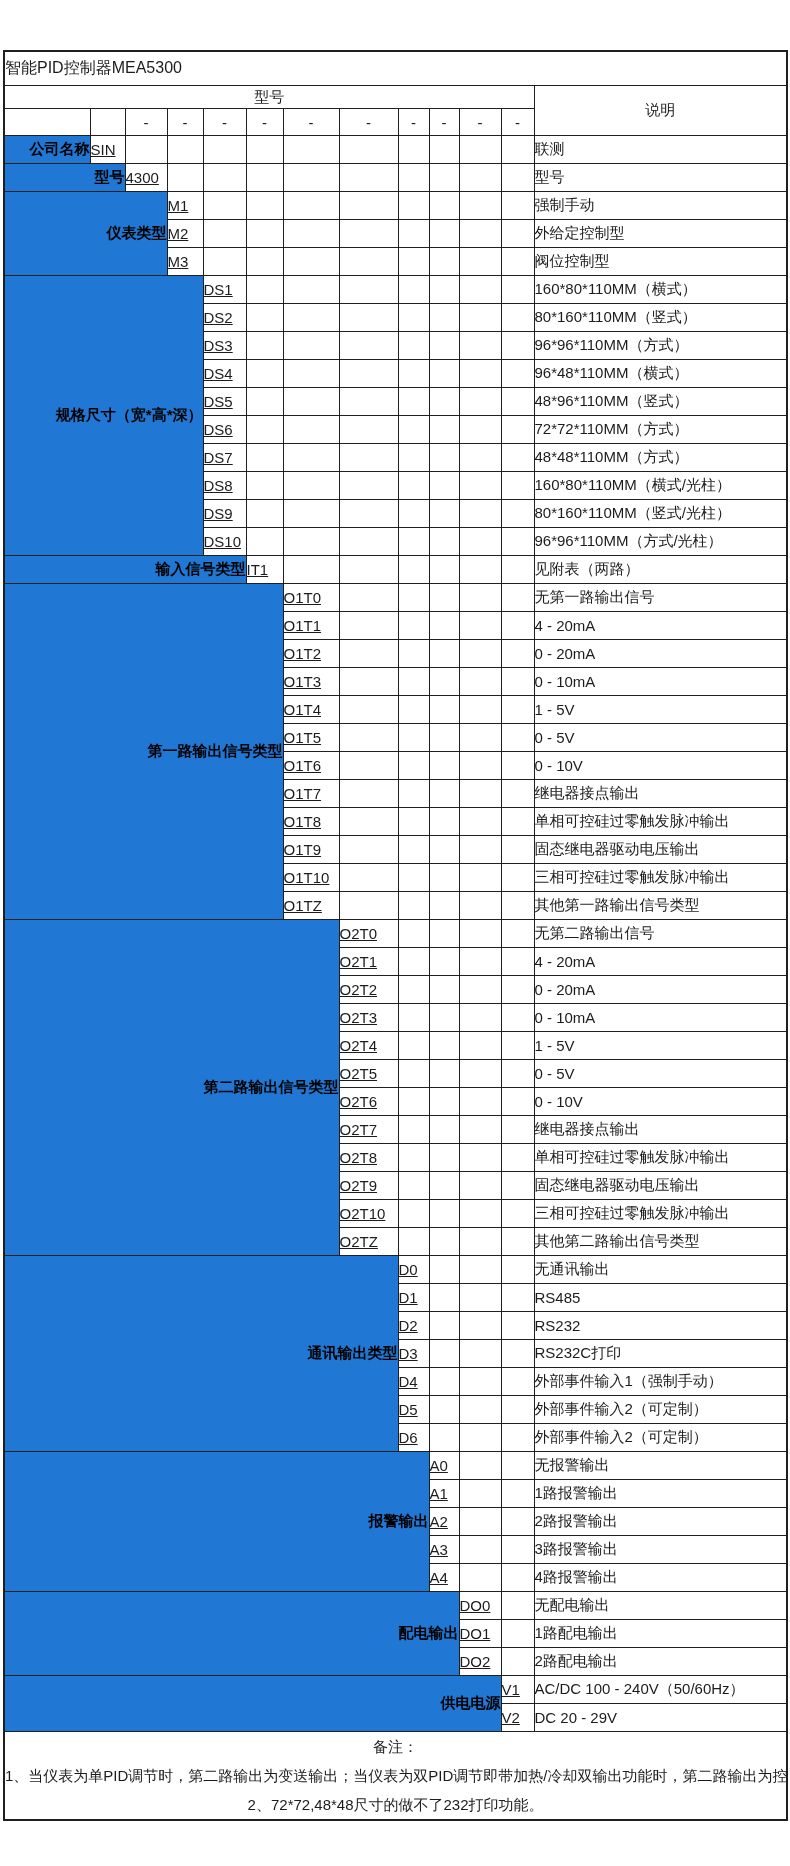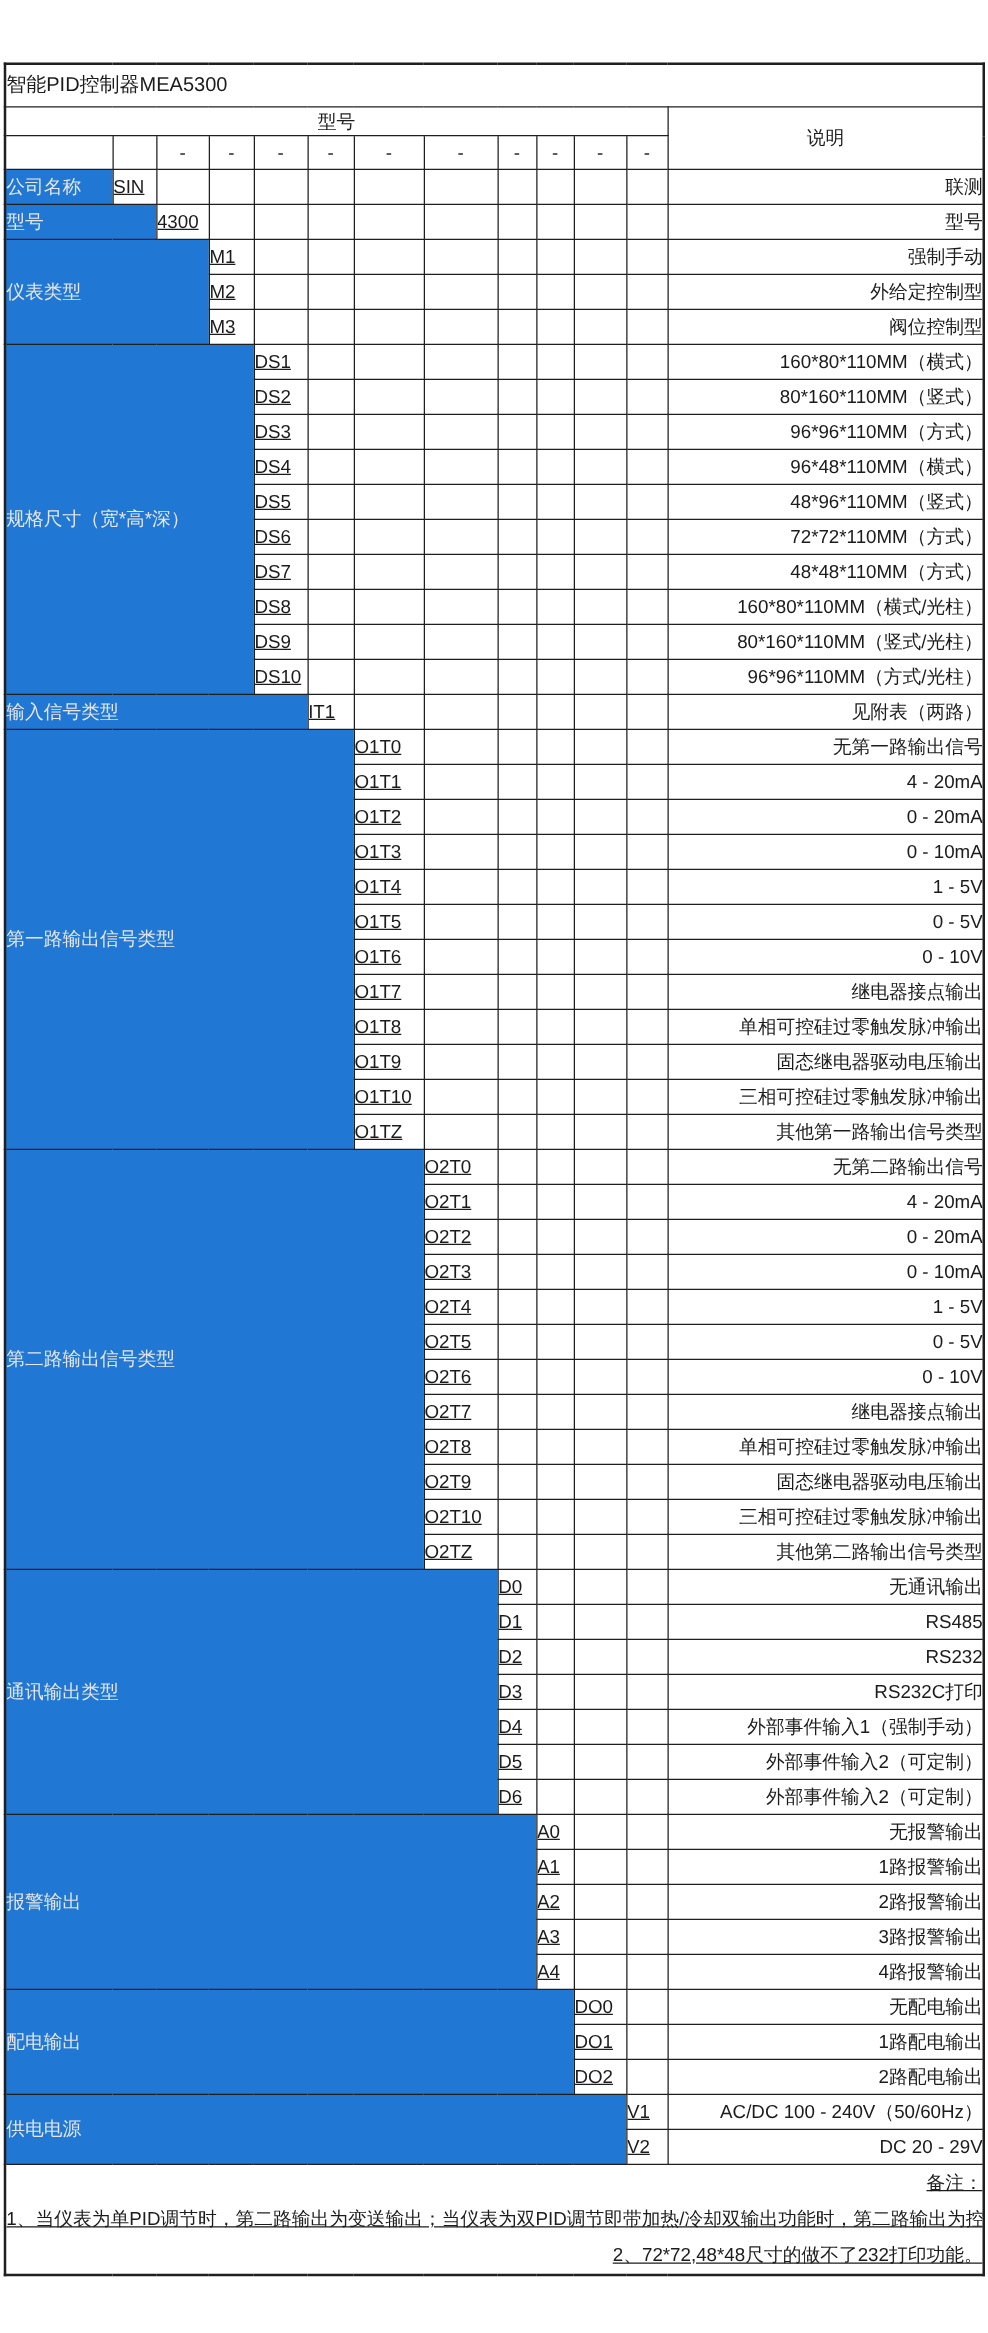--- a/index.html
+++ b/index.html
@@ -26,34 +26,34 @@
     overflow:hidden;
     white-space:nowrap;
     vertical-align:middle;
   }
   tr.title-row td{height:33px;font-size:16px;text-align:left;font-weight:400;}
   tr.model-row td{height:22px;text-align:center;}
   tr.dash-row td{height:26px;text-align:center;}
   td.desc-header{text-align:center;font-size:15px;font-family:Liberation Mono, monospace;}
   td.blue{
     background:var(--accent,#2078d4);
-    color:#e5e5e5;
-    text-align:left;
+    color:#000000;
+    text-align:right;
+    font-weight:bold;
   }
   td.code{text-align:left;padding-left:6px;text-decoration:underline;}
-  td.desc{text-align:right;}
+  td.desc{text-align:left;}
   td.notes-cell{
     height:auto;
     padding:4px 9px 8px 9px;
-    text-align:right;
+    text-align:center;
     white-space:normal;
     font-size:15.5px;
     line-height:29px;
     vertical-align:top;
-    text-decoration:underline;
   }
   .note-line{margin:0;}
 </style>
 </head>
 <body>
 
 <div class="page" style="--accent: #2078d4;">
   <table class="spec">
     <colgroup>
       <col style="width:86px">

